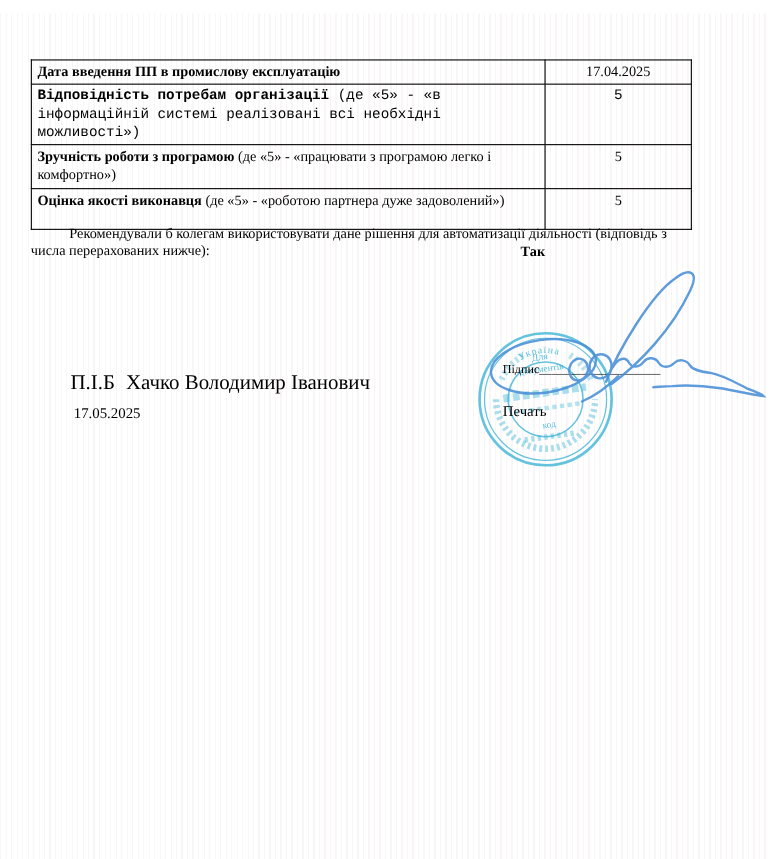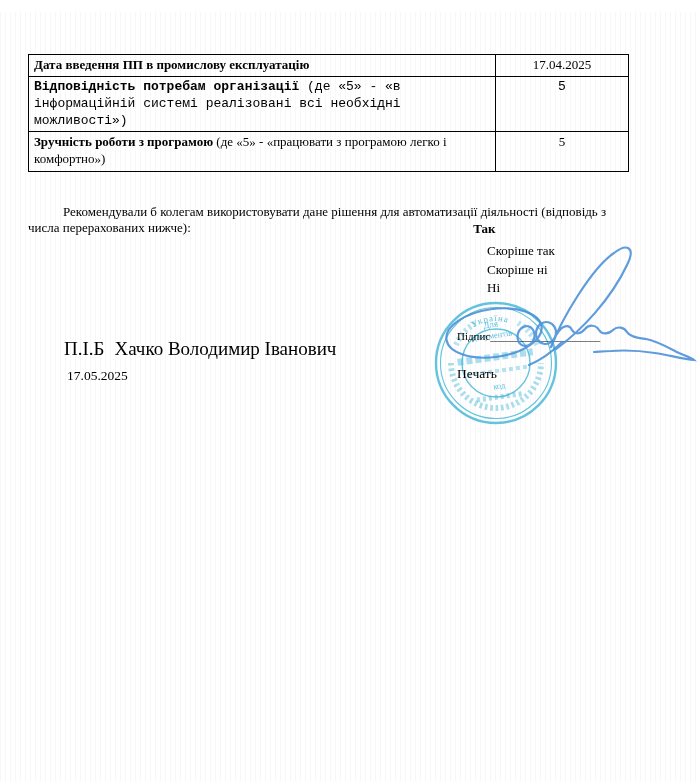--- a/index.html
+++ b/index.html
@@ -87,31 +87,30 @@
       <td class="val">17.04.2025</td>
     </tr>
     <tr class="r2">
       <td class="lbl"><span class="b">Відповідність потребам організації</span><span> (де «5» - «в інформаційній системі реалізовані всі необхідні можливості»)</span></td>
       <td class="val">5</td>
     </tr>
     <tr class="r3">
       <td class="lbl"><span class="b">Зручність роботи з програмою</span><span> (де «5» - «працювати з програмою легко і комфортно»)</span></td>
       <td class="val">5</td>
     </tr>
+    <tr class="r4">
+      <td class="lbl"><span class="b">Оцінка якості виконавця</span><span> (де «5» - «роботою партнера дуже задоволений»)</span></td>
+      <td class="val">5</td>
+    </tr>
   </tbody>
     </table>
 
   <div class="para">Рекомендували б колегам використовувати дане рішення для автоматизації діяльності (відповідь з числа перерахованих нижче):</div>
 
   <div class="opt-selected"> Так</div>
-  <div class="opt-list">
-    <span class="opt-item">Скоріше так</span>
-    <span class="opt-item">Скоріше ні</span>
-    <span class="opt-item">Ні</span>
-  </div>
 
   <svg class="stamp-svg" viewBox="0 0 142 136">
     <g stroke="#3eb5d5" fill="none" opacity="0.8">
       <circle cx="70" cy="68" r="60" stroke-width="2.4"></circle>
       <circle cx="70" cy="68" r="55.5" stroke-width="1.1"></circle>
       <circle cx="70" cy="68" r="34" stroke-width="1.4"></circle>
 
       <path d="M 25,68 A 45 45 0 1 0 115,68" stroke-width="6" stroke-dasharray="2.6 2.8" opacity="0.55"></path>
       <path d="M 30,50 A 45 45 0 0 1 52,27" stroke-width="6" stroke-dasharray="2.6 2.8" opacity="0.45"></path>
       <path d="M 92,28 A 45 45 0 0 1 112,52" stroke-width="6" stroke-dasharray="2.6 2.8" opacity="0.45"></path>

